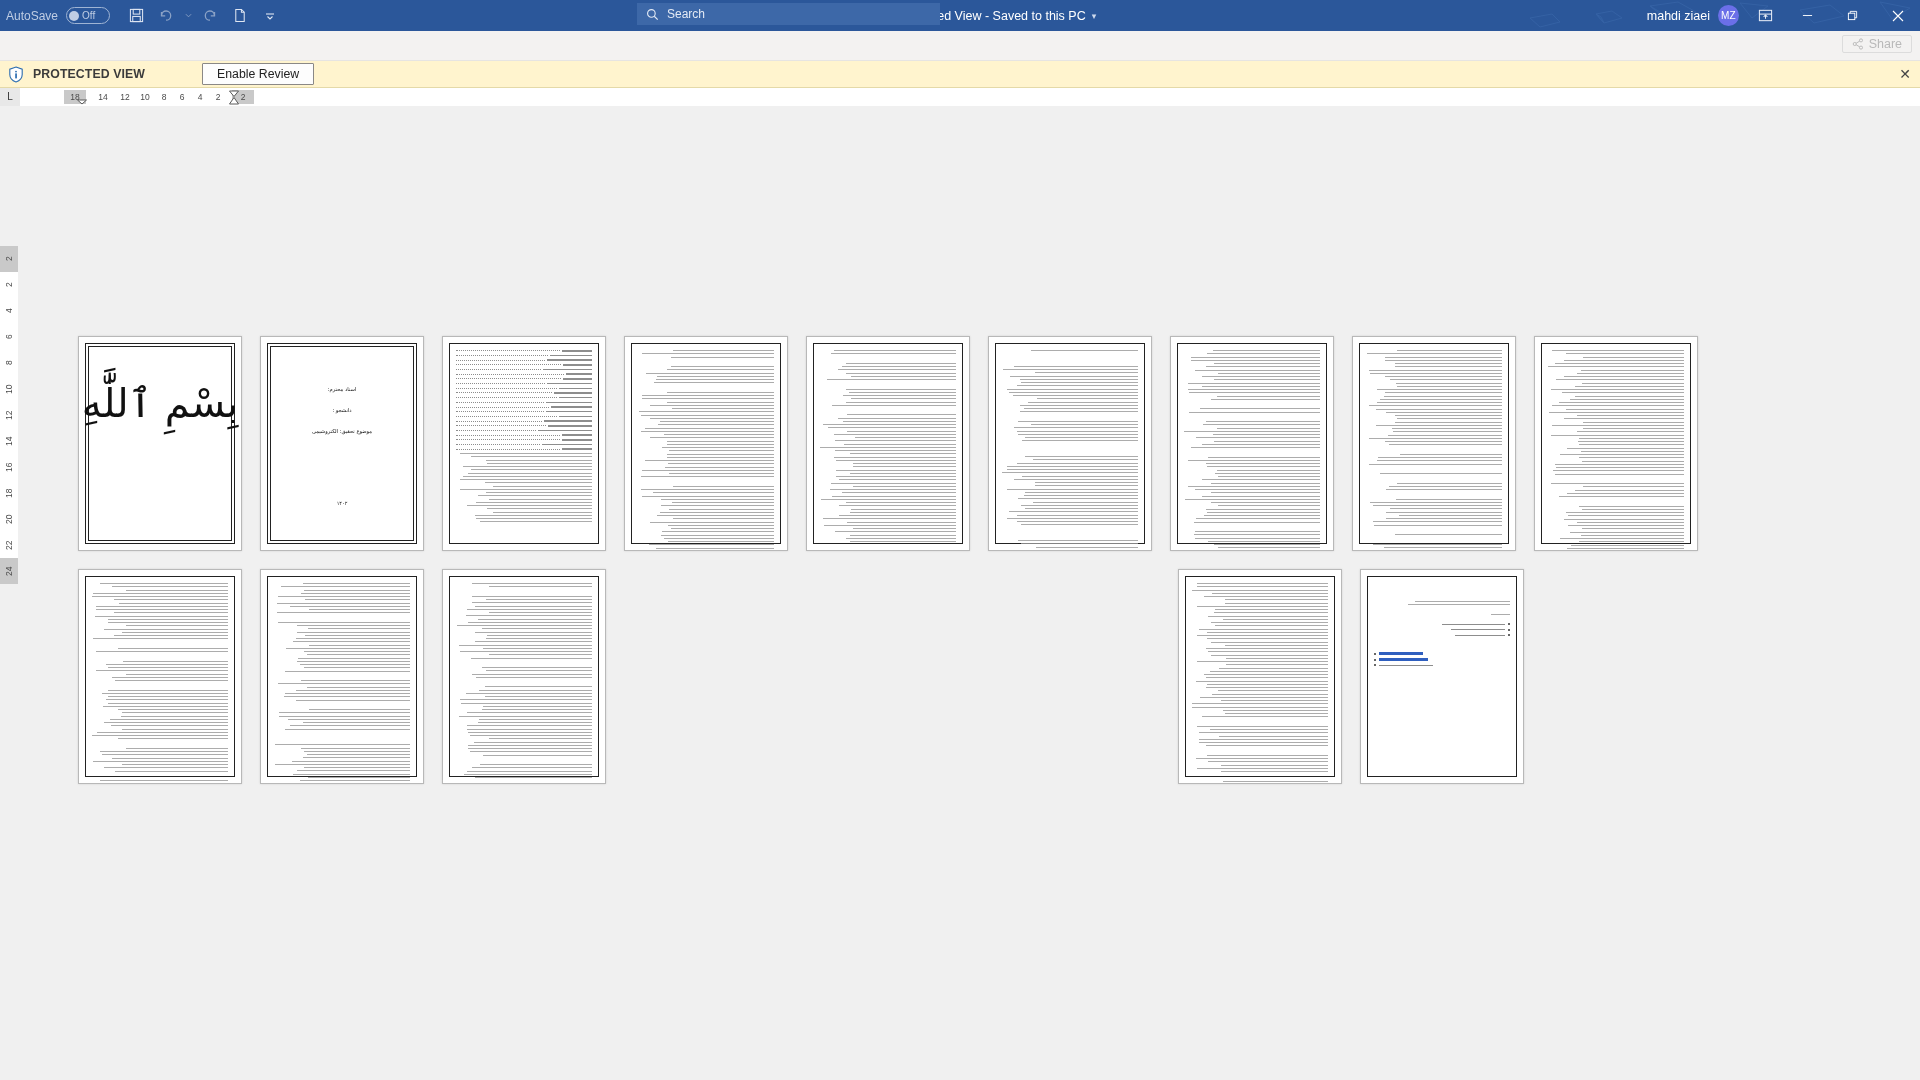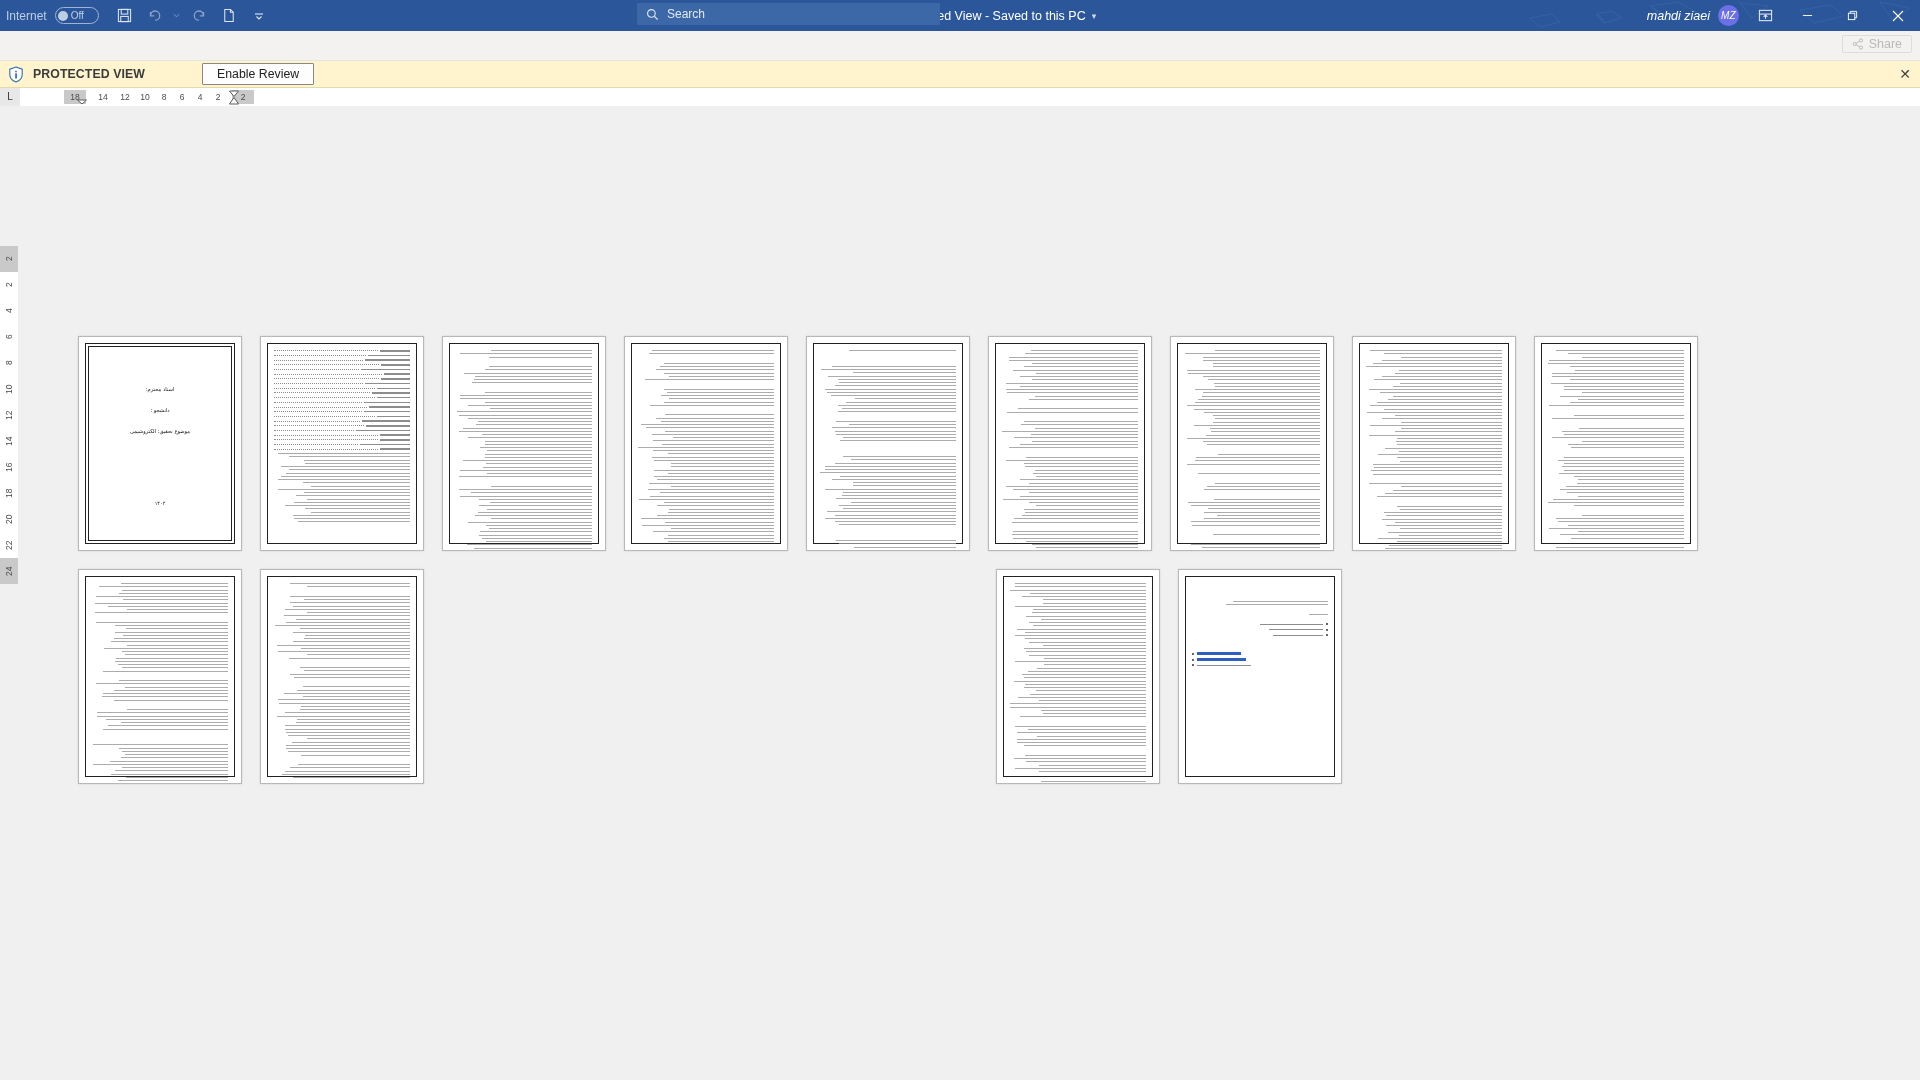--- a/index.html
+++ b/index.html
@@ -55,21 +55,21 @@
     background: #3d68a8;
     display: flex; align-items: center; gap: 8px; padding: 0 9px;
     z-index: 2;
   }
   .searchwrap .stext { color: #e3eaf5; font-size: 12px; }
 
   .tb-right {
     position: absolute; right: 0; top: 0; height: 31px;
     display: flex; align-items: center; z-index: 2;
   }
-  .user { display: flex; align-items: center; gap: 8px; padding-right: 6px; font-style: italic; }
+  .user { display: flex; align-items: center; gap: 8px; padding-right: 6px; }
   .user-name { font-size: 12.5px; color: #ffffff; }
   .avatar {
     width: 21px; height: 21px; border-radius: 50%;
     background: #6b6fe8; color: #fff; font-size: 10px;
     display: flex; align-items: center; justify-content: center;
     letter-spacing: .3px;
   }
   .ribbon-display { width: 40px; height: 31px; display:flex; align-items:center; justify-content:center; color:#e6ecf6;}
   .wbtn {
     width: 45px; height: 31px; display: flex; align-items: center; justify-content: center;
@@ -211,21 +211,21 @@
       <path d="M150 6 L178 2 L196 12 L168 20 Z M150 6 L168 20 L160 12 Z"></path>
       <path d="M96 14 L112 11 L122 18 L104 23 Z M96 14 L104 23 L101 17 Z"></path>
       <path d="M240 3 L268 6 L252 18 Z"></path>
       <path d="M300 10 L330 5 L344 16 L314 23 Z"></path>
       <path d="M380 2 L410 8 L392 19 Z"></path>
       <path d="M30 18 L52 14 L60 22 L40 27 Z"></path>
     </g>
   </svg>
 
   <div class="qat">
-    <span class="autosave-label">Internet</span>
+    <span class="autosave-label">AutoSave</span>
     <div class="toggle">
       <span class="knob"></span>
       <span class="tlabel">Off</span>
     </div>
     <div class="qat-btn">
       <svg width="15" height="15" viewBox="0 0 16 16" fill="none" stroke="currentColor" stroke-width="1.1">
         <rect x="1.5" y="1.5" width="13" height="13"></rect>
         <rect x="4.5" y="1.5" width="7" height="5"></rect>
         <rect x="4" y="9" width="8" height="5.5"></rect>
       </svg>
@@ -370,20 +370,26 @@
     <div class="rv-seg rv-white">14</div>
     <div class="rv-seg rv-white">16</div>
     <div class="rv-seg rv-white">18</div>
     <div class="rv-seg rv-white">20</div>
     <div class="rv-seg rv-white">22</div>
     <div class="rv-seg rv-gray">24</div>
   </div>
 
   <div class="pages">
 
+    <div class="page">
+      <div class="page-inner">
+        <div class="page-inner2"></div>
+      </div>
+      <div class="bismillah">بِسْمِ ٱللَّٰهِ</div>
+    </div>
 
     <div class="page">
       <div class="page-inner">
         <div class="page-inner2"></div>
       </div>
       <div class="cover-text">
         <div class="ln">استاد محترم:</div>
         <div class="ln">دانشجو :</div>
         <div class="ln">موضوع تحقیق: الکتروشیمی</div>
       </div>

